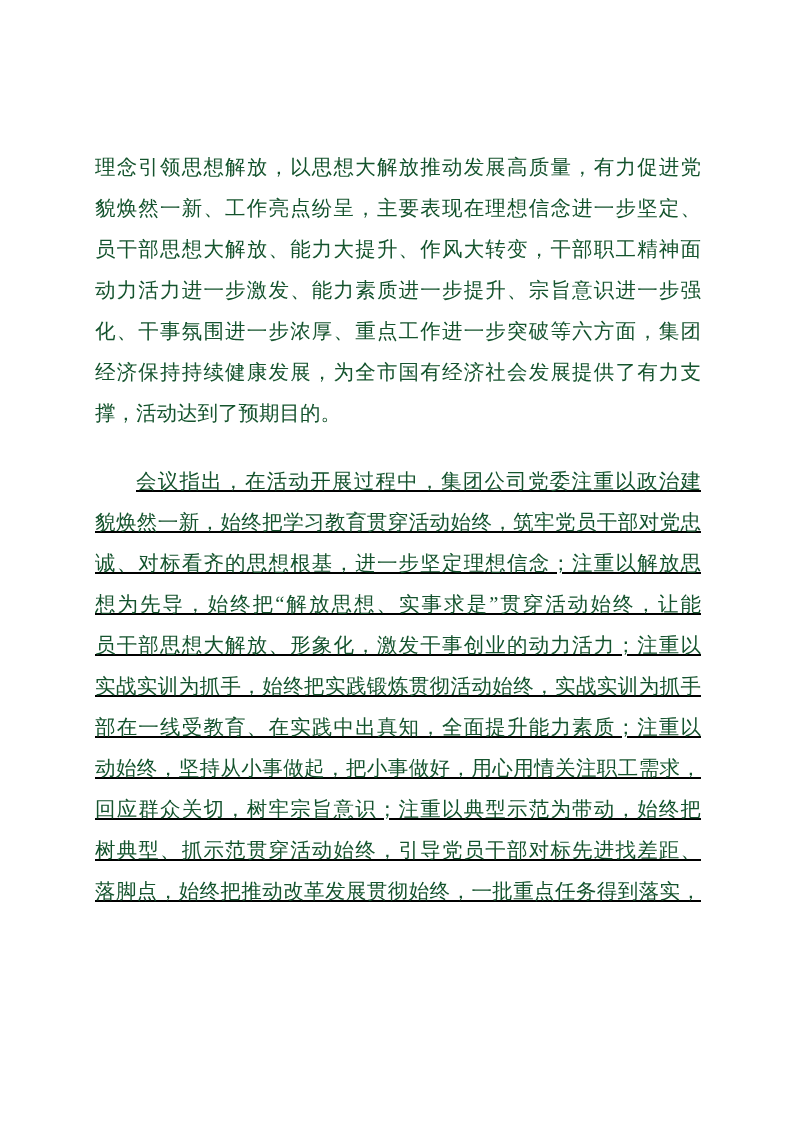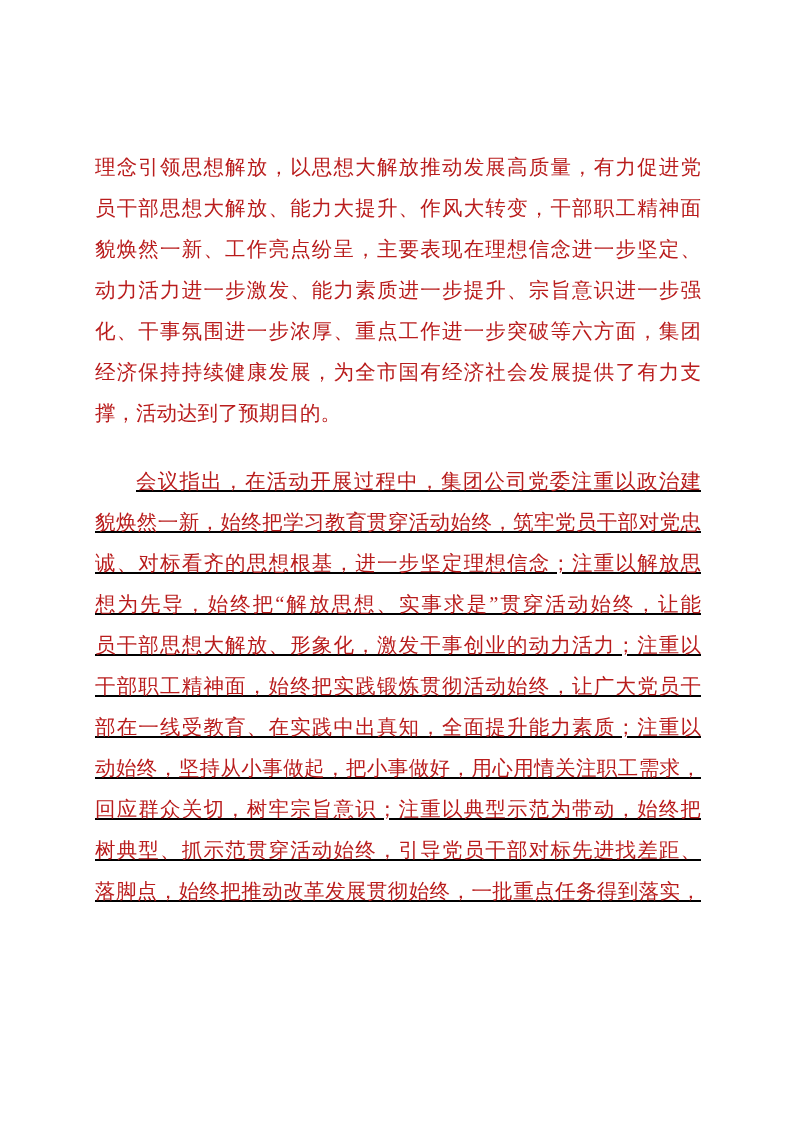--- a/index.html
+++ b/index.html
@@ -17,56 +17,56 @@
   .content {
     padding: 147px 92px 0 95px; 
   }
   .paragraph { }
   .paragraph + .paragraph { margin-top: 27px; text-decoration: underline; }
   .line {
     font-family: "Liberation Serif", serif;
     font-size: 20.5px;
     line-height: 41px;
     height: 41px;
-    color: #b91c1c;
+    color: #14532d;
     text-align: justify;
     text-align-last: justify;
     text-justify: inter-character;
     overflow: hidden;
   }
   .line.para-end {
     text-align-last: left;
   }
   .line.indent {
     padding-left: 41px; 
   }
 </style>
 </head>
 <body>
 
 <div class="page">
   <div class="content">
 
     <div class="paragraph">
       <div class="line">理念引领思想解放，以思想大解放推动发展高质量，有力促进党</div>
+      <div class="line">貌焕然一新、工作亮点纷呈，主要表现在理想信念进一步坚定、</div>
       <div class="line">员干部思想大解放、能力大提升、作风大转变，干部职工精神面</div>
-      <div class="line">貌焕然一新、工作亮点纷呈，主要表现在理想信念进一步坚定、</div>
       <div class="line">动力活力进一步激发、能力素质进一步提升、宗旨意识进一步强</div>
       <div class="line">化、干事氛围进一步浓厚、重点工作进一步突破等六方面，集团</div>
       <div class="line">经济保持持续健康发展，为全市国有经济社会发展提供了有力支</div>
       <div class="line para-end">撑，活动达到了预期目的。</div>
     </div>
 
     <div class="paragraph">
       <div class="line indent">会议指出，在活动开展过程中，集团公司党委注重以政治建</div>
       <div class="line">貌焕然一新，始终把学习教育贯穿活动始终，筑牢党员干部对党忠</div>
       <div class="line">诚、对标看齐的思想根基，进一步坚定理想信念；注重以解放思</div>
       <div class="line">想为先导，始终把“解放思想、实事求是”贯穿活动始终，让能</div>
       <div class="line">员干部思想大解放、形象化，激发干事创业的动力活力；注重以</div>
-      <div class="line">干部职工精神面，始终把实践锻炼贯彻活动始终，让广大党员干</div>
+      <div class="line">实战实训为抓手，始终把实践锻炼贯彻活动始终，实战实训为抓手</div>
       <div class="line">部在一线受教育、在实践中出真知，全面提升能力素质；注重以</div>
       <div class="line">动始终，坚持从小事做起，把小事做好，用心用情关注职工需求，</div>
       <div class="line">回应群众关切，树牢宗旨意识；注重以典型示范为带动，始终把</div>
       <div class="line">树典型、抓示范贯穿活动始终，引导党员干部对标先进找差距、</div>
       <div class="line">落脚点，始终把推动改革发展贯彻始终，一批重点任务得到落实，</div>
     </div>
 
   </div>
 </div>
 

